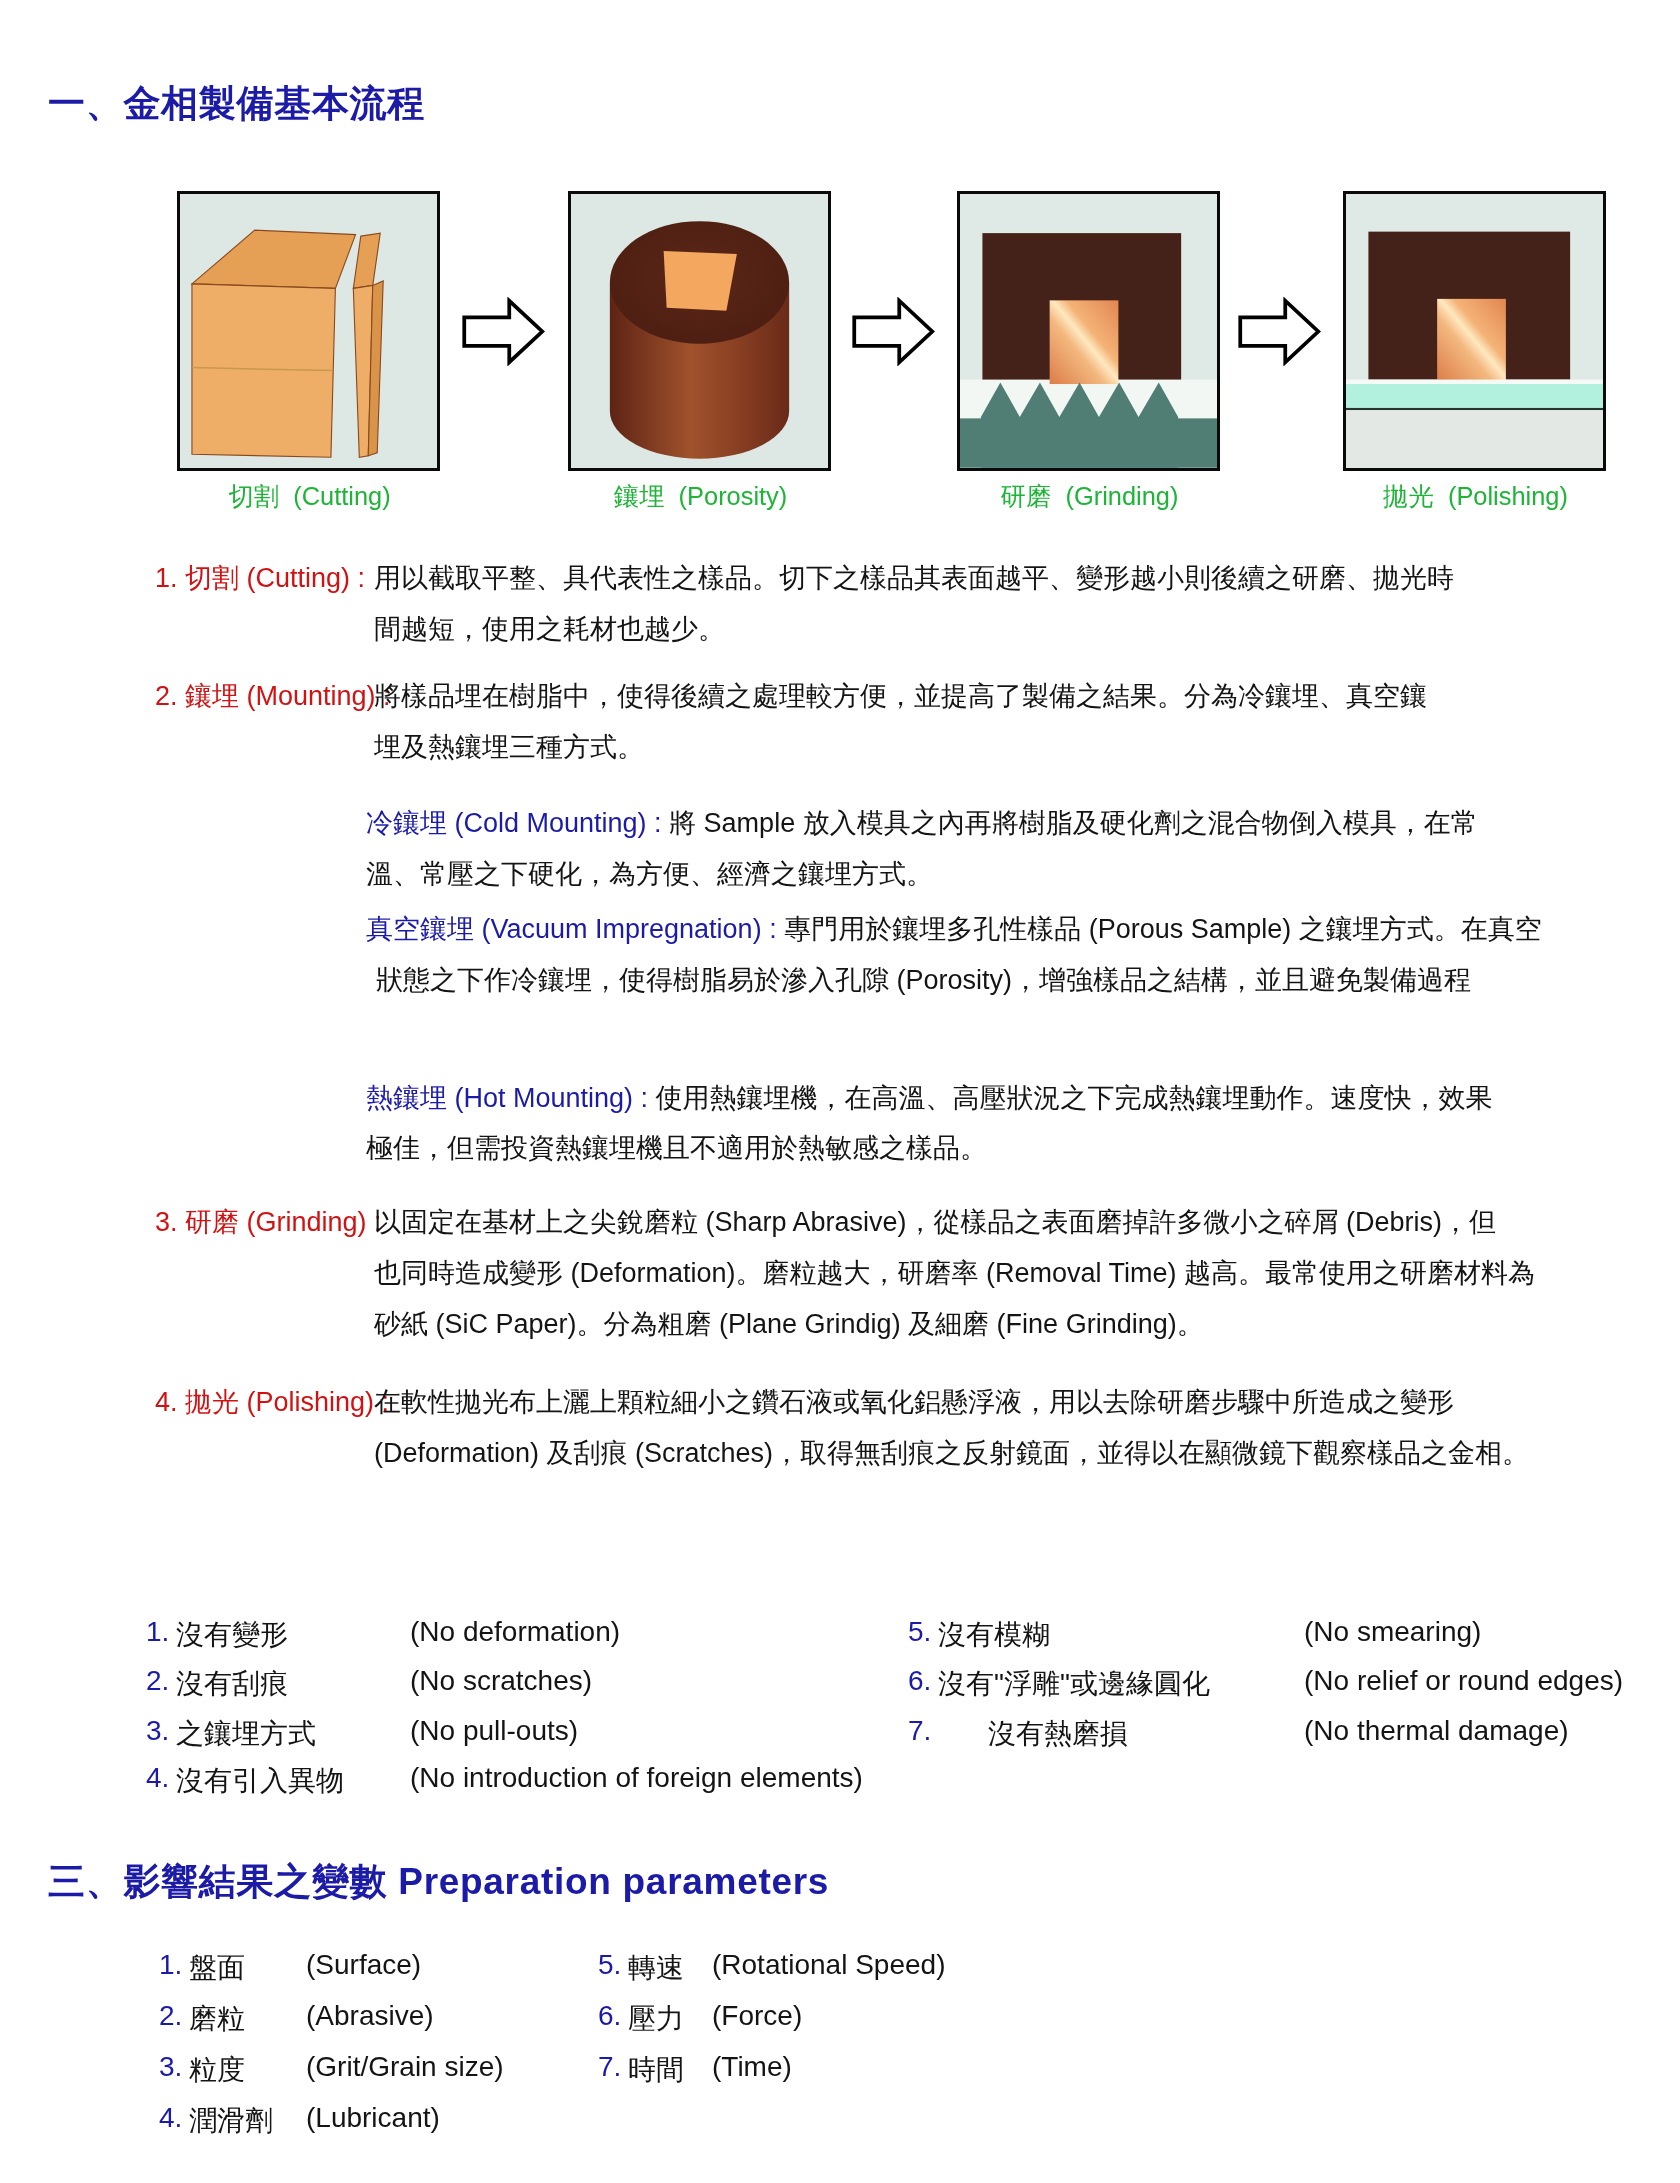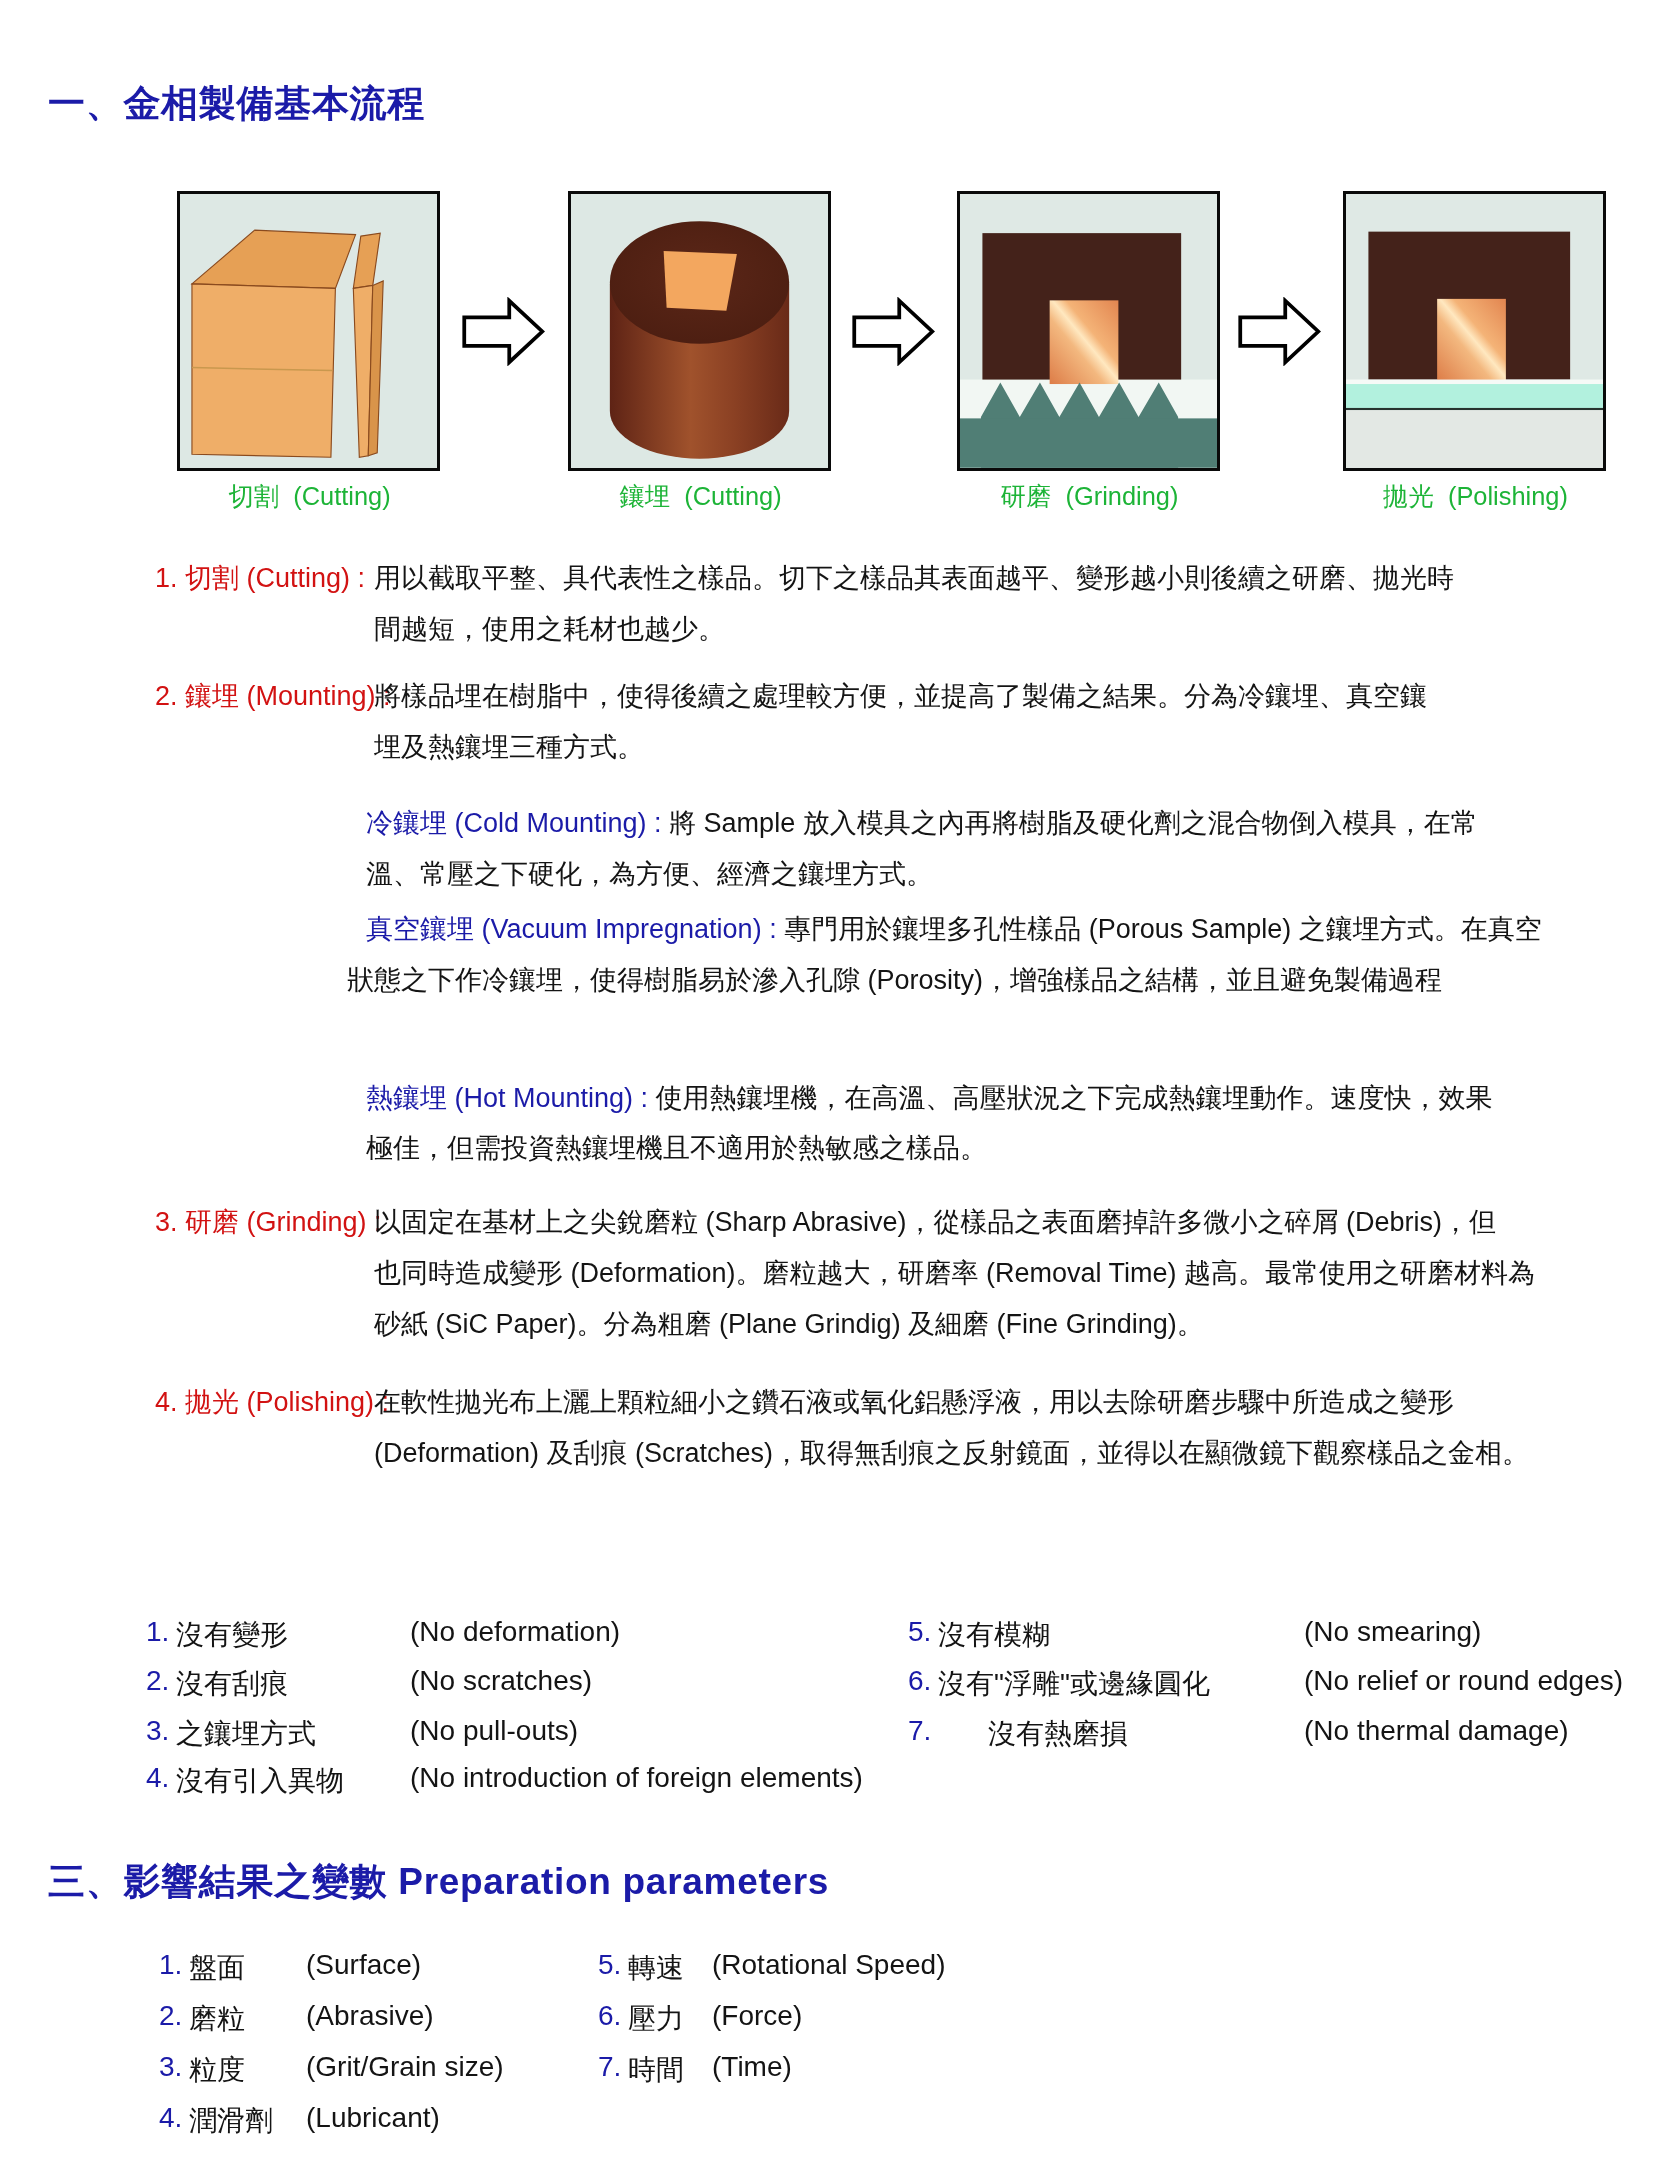--- a/index.html
+++ b/index.html
@@ -119,37 +119,37 @@
       <rect x="30" y="50" width="270" height="198" fill="#44221a"></rect>
       <rect x="122" y="140" width="92" height="110" fill="url(#sampleGrad2)"></rect>
       <rect x="0" y="248" width="344" height="6" fill="#f6faf7"></rect>
       <rect x="0" y="254" width="344" height="34" fill="#b2f1de"></rect>
       <rect x="0" y="286" width="344" height="3" fill="#27332e"></rect>
       <rect x="0" y="289" width="344" height="77" fill="#e3e8e4"></rect>
     </svg>
   </div>
 
   <div class="steplabel" style="left:177px; top:480px">切割  (Cutting)</div>
-  <div class="steplabel" style="left:568px; top:480px">鑲埋  (Cutting)</div>
+  <div class="steplabel" style="left:568px; top:480px">鑲埋  (Porosity)</div>
   <div class="steplabel" style="left:957px; top:480px">研磨  (Grinding)</div>
   <div class="steplabel" style="left:1343px; top:480px">拋光  (Polishing)</div>
 
   <div class="pline red" style="left:155px; top:562px">1. 切割 (Cutting) :</div>
   <div class="pline" style="left:374px; top:562px">用以截取平整、具代表性之樣品。切下之樣品其表面越平、變形越小則後續之研磨、拋光時</div>
   <div class="pline" style="left:374px; top:613px">間越短，使用之耗材也越少。</div>
 
   <div class="pline red" style="left:155px; top:680px">2. 鑲埋 (Mounting) :</div>
   <div class="pline" style="left:374px; top:680px">將樣品埋在樹脂中，使得後續之處理較方便，並提高了製備之結果。分為冷鑲埋、真空鑲</div>
   <div class="pline" style="left:374px; top:731px">埋及熱鑲埋三種方式。</div>
 
   <div class="pline" style="left:366px; top:807px"><span class="blue">冷鑲埋 (Cold Mounting) : </span><span>將 Sample 放入模具之內再將樹脂及硬化劑之混合物倒入模具，在常</span></div>
   <div class="pline" style="left:366px; top:858px">溫、常壓之下硬化，為方便、經濟之鑲埋方式。</div>
 
   <div class="pline" style="left:366px; top:913px"><span class="blue">真空鑲埋 (Vacuum Impregnation) : </span><span>專門用於鑲埋多孔性樣品 (Porous Sample) 之鑲埋方式。在真空</span></div>
-  <div class="pline" style="left:347px; top:964px">狀態之下作冷鑲埋，使得樹脂易於滲入孔隙 (Porosity)，增強樣品之結構，並且避免製備過程</div>
+  <div class="pline" style="left:376px; top:964px">狀態之下作冷鑲埋，使得樹脂易於滲入孔隙 (Porosity)，增強樣品之結構，並且避免製備過程</div>
 
   <div class="pline" style="left:366px; top:1082px"><span class="blue">熱鑲埋 (Hot Mounting) : </span><span>使用熱鑲埋機，在高溫、高壓狀況之下完成熱鑲埋動作。速度快，效果</span></div>
   <div class="pline" style="left:366px; top:1132px">極佳，但需投資熱鑲埋機且不適用於熱敏感之樣品。</div>
 
   <div class="pline red" style="left:155px; top:1206px">3. 研磨 (Grinding) :</div>
   <div class="pline" style="left:374px; top:1206px">以固定在基材上之尖銳磨粒 (Sharp Abrasive)，從樣品之表面磨掉許多微小之碎屑 (Debris)，但</div>
   <div class="pline" style="left:374px; top:1257px">也同時造成變形 (Deformation)。磨粒越大，研磨率 (Removal Time) 越高。最常使用之研磨材料為</div>
   <div class="pline" style="left:374px; top:1308px">砂紙 (SiC Paper)。分為粗磨 (Plane Grindig) 及細磨 (Fine Grinding)。</div>
 
   <div class="pline red" style="left:155px; top:1386px">4. 拋光 (Polishing) :</div>

